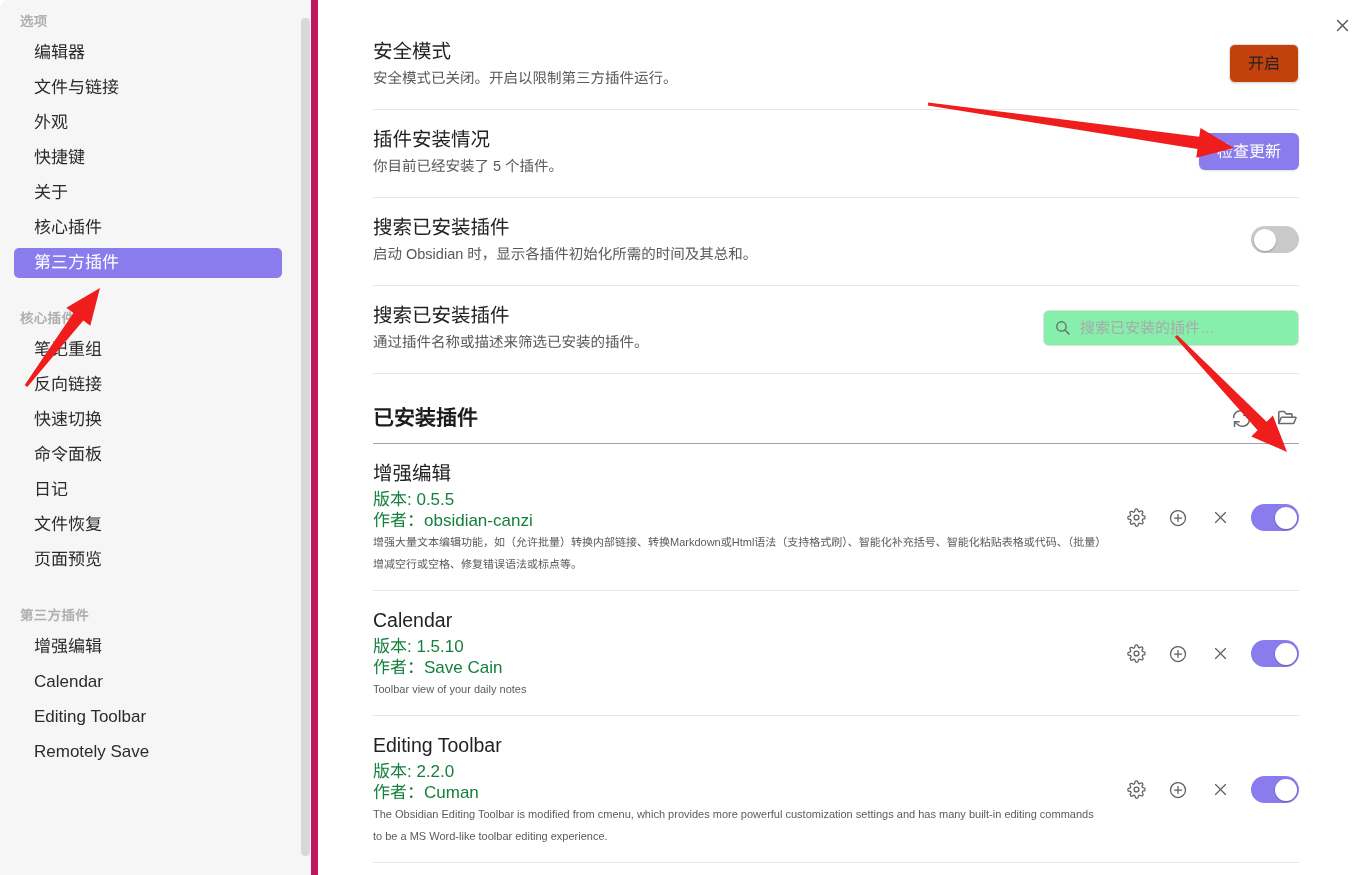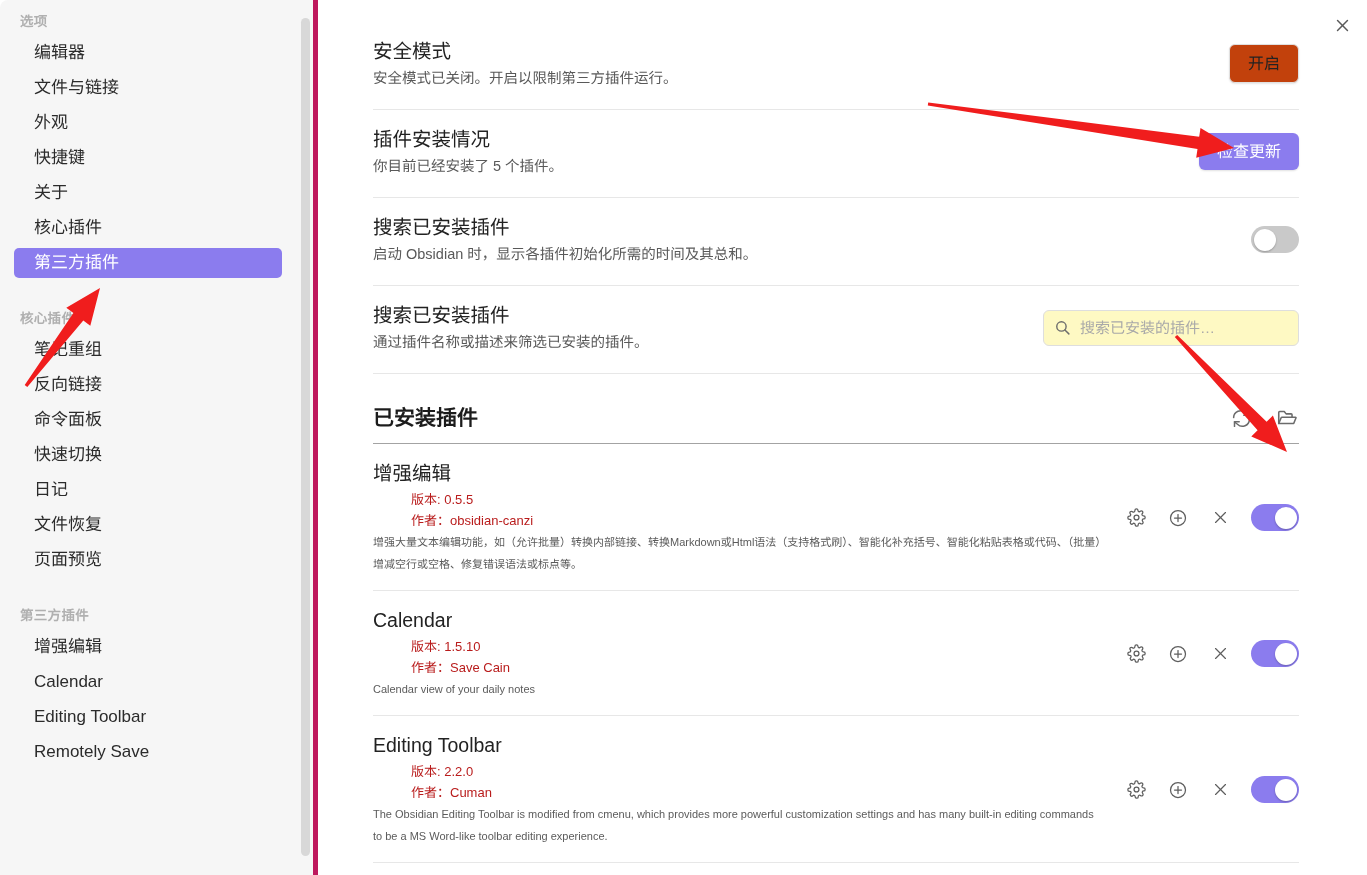--- a/index.html
+++ b/index.html
@@ -20,21 +20,21 @@
     background: #ffffff;
     display: flex;
   }
 
   
   .sidebar {
     position: relative;
     width: 318px;
     height: 875px;
     background: #f6f6f6;
-    border-right: 5px solid #be185d;
+    border-right: 7px solid #be185d;
     border-top-left-radius: 8px;
     padding: 8px 0 0 0;
     flex: 0 0 318px;
     overflow: hidden;
   }
 
   .side-inner {
     position: relative;
     width: 300px;
     height: 100%;
@@ -184,21 +184,21 @@
 
   
   .search-box {
     display: flex;
     align-items: center;
     gap: 9px;
     width: 256px;
     height: 36px;
     border: 1px solid #dedede;
     border-radius: 6px;
-    background: #fef9c3;
+    background: #86efac;
     padding: 0 10px;
   }
   .search-box input {
     flex: 1 1 auto;
     border: none;
     outline: none;
     font-size: 15px;
     color: #333;
     font-family: "Liberation Sans", sans-serif;
     background: transparent;
@@ -237,24 +237,23 @@
     gap: 24px;
   }
   .plugin-info { min-width: 0; }
   .plugin-name {
     font-size: 19.5px;
     color: #222222;
     line-height: 26px;
     margin-bottom: 3px;
   }
   .plugin-meta {
-    font-size: 13px;
-    color: #b91c1c;
+    font-size: 17px;
+    color: #15803d;
     line-height: 21px;
-    margin-left: 38px;
   }
   .plugin-desc {
     font-size: 11px;
     color: #5b5b5b;
     line-height: 22px;
     max-width: 730px;
   }
   .plugin-controls {
     display: flex;
     align-items: center;
@@ -289,22 +288,22 @@
         <div class="side-item">文件与链接</div>
         <div class="side-item">外观</div>
         <div class="side-item">快捷键</div>
         <div class="side-item">关于</div>
         <div class="side-item">核心插件</div>
         <div class="side-item active">第三方插件</div>
         <div class="side-gap"></div>
         <div class="side-group-title">核心插件</div>
         <div class="side-item">笔记重组</div>
         <div class="side-item">反向链接</div>
+        <div class="side-item">快速切换</div>
         <div class="side-item">命令面板</div>
-        <div class="side-item">快速切换</div>
         <div class="side-item">日记</div>
         <div class="side-item">文件恢复</div>
         <div class="side-item">页面预览</div>
         <div class="side-gap"></div>
         <div class="side-group-title">第三方插件</div>
         <div class="side-item">增强编辑</div>
         <div class="side-item">Calendar</div>
         <div class="side-item">Editing Toolbar</div>
         <div class="side-item">Remotely Save</div>
       </div>
@@ -422,21 +421,21 @@
               <div class="toggle on">
                 <div class="knob"></div>
               </div>
             </div>
           </div>
           <div class="plugin-row">
             <div class="plugin-info">
               <div class="plugin-name">Calendar</div>
               <div class="plugin-meta">版本: 1.5.10</div>
               <div class="plugin-meta">作者：Save Cain</div>
-              <div class="plugin-desc">Calendar view of your daily notes</div>
+              <div class="plugin-desc">Toolbar view of your daily notes</div>
             </div>
             <div class="plugin-controls">
               <div class="pc-icon">
                 <svg width="19" height="19" viewBox="0 0 24 24" fill="none" stroke="currentColor" stroke-width="1.6" stroke-linecap="round" stroke-linejoin="round">
                   <circle cx="12" cy="12" r="3.1"></circle>
                   <path d="M19.4 15a1.6 1.6 0 0 0 .32 1.77l.06.06a1.95 1.95 0 1 1-2.76 2.76l-.06-.06a1.6 1.6 0 0 0-1.77-.32 1.6 1.6 0 0 0-.97 1.47V21a1.95 1.95 0 1 1-3.9 0v-.1a1.6 1.6 0 0 0-1.05-1.47 1.6 1.6 0 0 0-1.77.32l-.06.06a1.95 1.95 0 1 1-2.76-2.76l.06-.06a1.6 1.6 0 0 0 .32-1.77 1.6 1.6 0 0 0-1.47-.97H3a1.95 1.95 0 1 1 0-3.9h.1a1.6 1.6 0 0 0 1.47-1.05 1.6 1.6 0 0 0-.32-1.77l-.06-.06a1.95 1.95 0 1 1 2.76-2.76l.06.06a1.6 1.6 0 0 0 1.77.32H9a1.6 1.6 0 0 0 .97-1.47V3a1.95 1.95 0 1 1 3.9 0v.1a1.6 1.6 0 0 0 .97 1.47 1.6 1.6 0 0 0 1.77-.32l.06-.06a1.95 1.95 0 1 1 2.76 2.76l-.06.06a1.6 1.6 0 0 0-.32 1.77V9a1.6 1.6 0 0 0 1.47.97H21a1.95 1.95 0 1 1 0 3.9h-.1a1.6 1.6 0 0 0-1.47.97z"></path>
                 </svg>
               </div>
               <div class="pc-icon">
                 <svg width="20" height="20" viewBox="0 0 24 24" fill="none" stroke="currentColor" stroke-width="1.5" stroke-linecap="round">

